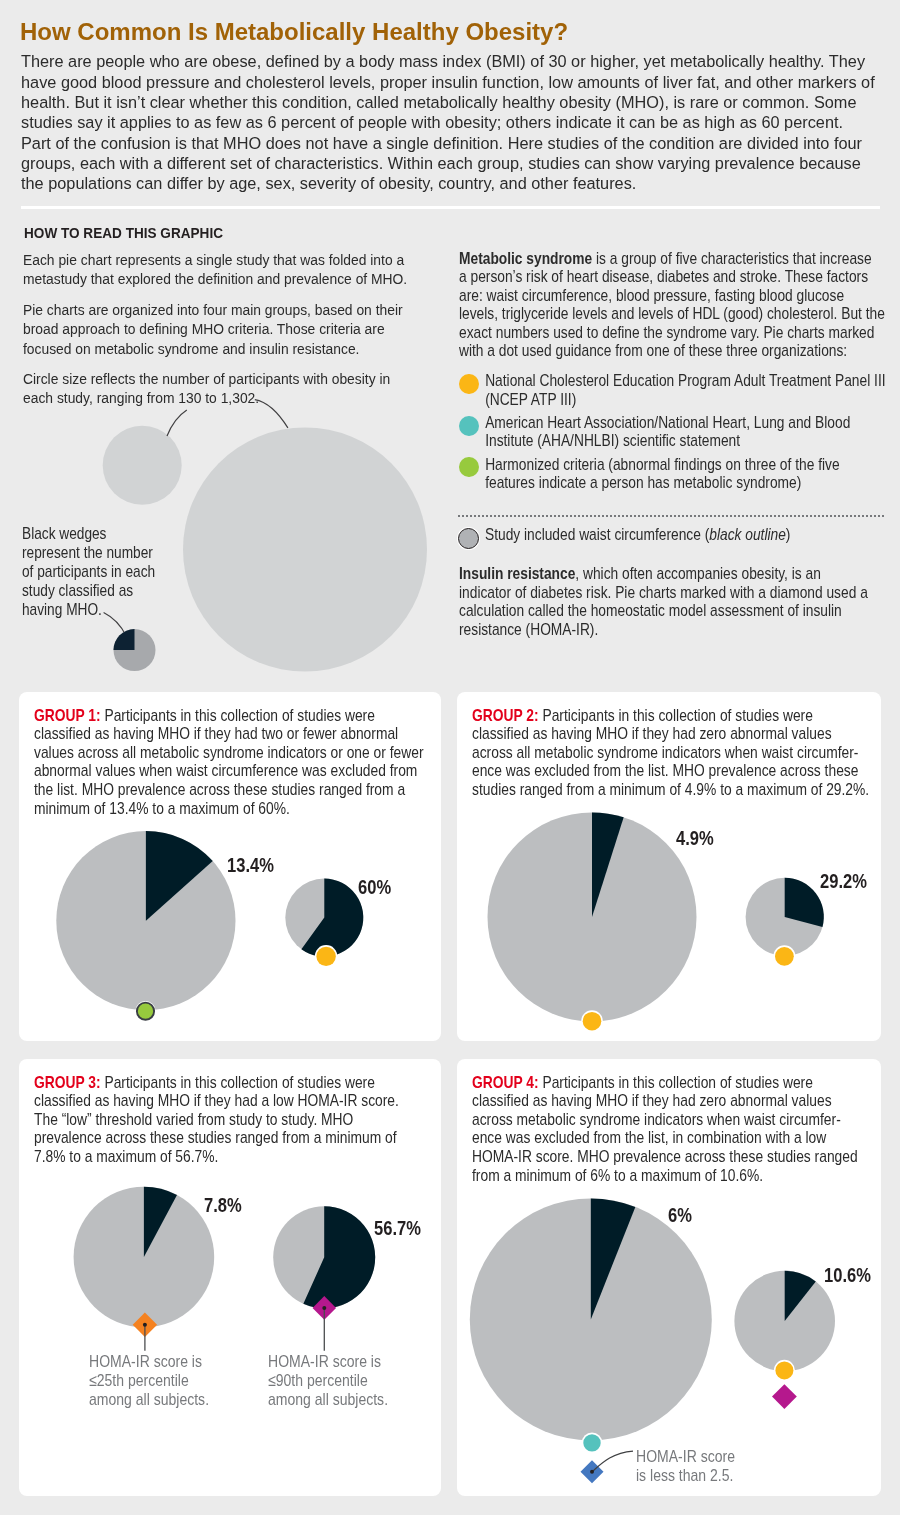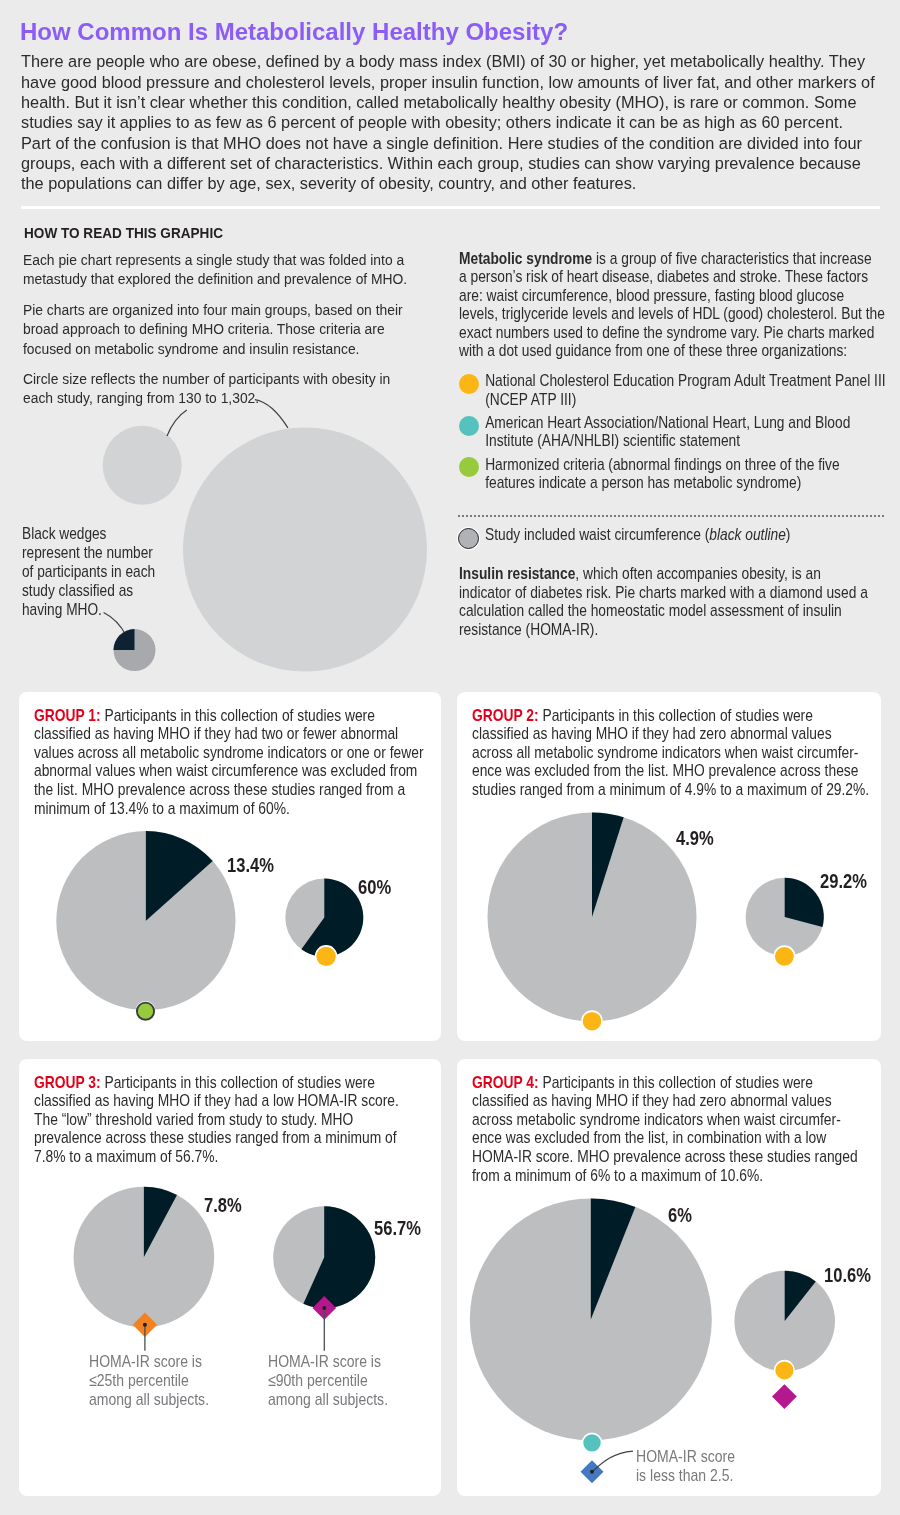--- a/index.html
+++ b/index.html
@@ -2,21 +2,21 @@
 <html><head>
 <meta charset="utf-8">
 <style>
   html,body{margin:0;padding:0;}
   body{width:900px;height:1515px;background:#ebebeb;
        font-family:"Liberation Sans",sans-serif;color:#231f20;overflow:hidden;
        -webkit-font-smoothing:antialiased;}
   .page{position:relative;width:900px;height:1515px;}
 
   .title{position:absolute;left:20px;top:17.5px;margin:0;font-size:24px;font-weight:bold;
-         letter-spacing:0;color:#8b5cf6;white-space:nowrap;}
+         letter-spacing:0;color:#a16207;white-space:nowrap;}
   .intro{position:absolute;left:21px;top:52.4px;font-size:16.7px;line-height:20.3px;white-space:pre;
          transform:scaleX(0.977);transform-origin:left top;
          color:#2b2b2b;text-align:left;}
   .rule{position:absolute;left:20.6px;top:206px;width:859.5px;height:3px;background:#ffffff;}
   .howto{position:absolute;left:23.5px;top:224.4px;font-size:15.3px;font-weight:bold;
          letter-spacing:0;color:#231f20;white-space:nowrap;
          transform:scaleX(0.888);transform-origin:left top;}
 
   .lcol{position:absolute;left:23px;top:250px;width:437px;font-size:15.4px;line-height:19.4px;color:#2b2b2b;
         transform:scaleX(0.9);transform-origin:left top;}

